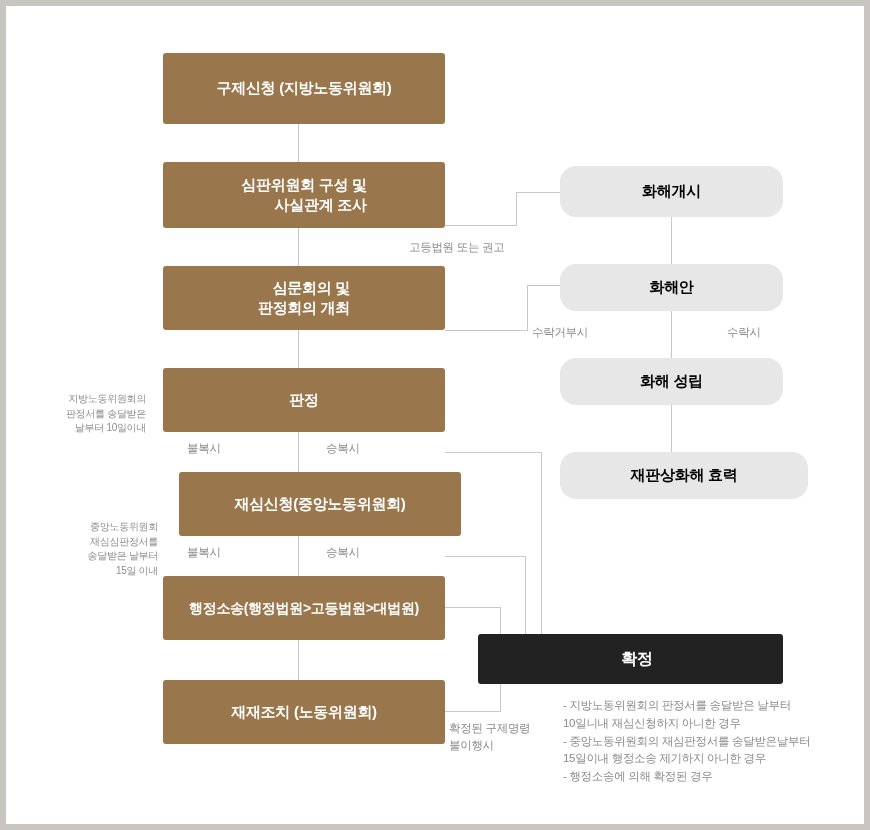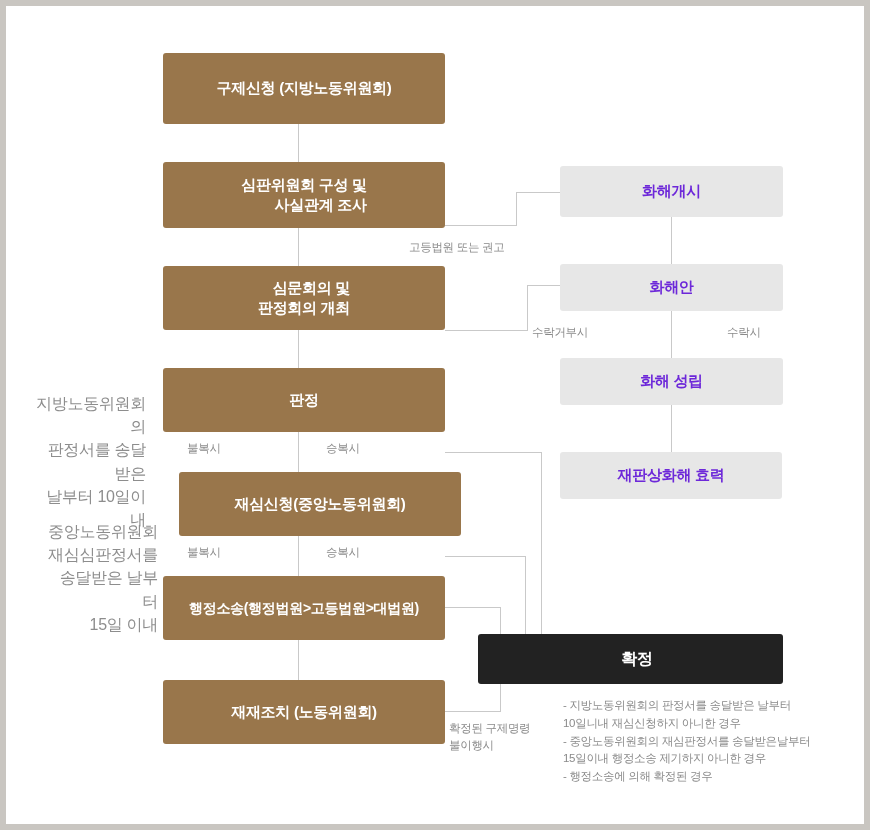--- a/index.html
+++ b/index.html
@@ -33,41 +33,42 @@
     letter-spacing:-0.3px;
     white-space:pre-line;
   }
   .box.brown {
     background:#99764b;
     color:#ffffff;
     font-size:15px;
   }
   .box.gray {
     background:#e7e7e7;
-    color:#6d28d9;
+    color:#000000;
     font-size:15px;
+    border-radius:16px;
   }
   .box.dark {
     background:#222222;
     color:#ffffff;
     font-size:16px;
   }
 
   
   .lbl {
     position:absolute;
     color:#8a8a8a;
     font-size:11.5px;
     line-height:1.5;
     letter-spacing:-0.3px;
     white-space:pre-line;
   }
   .lbl.side {
     color:#8d8d8d;
-    font-size:16px;
+    font-size:10px;
     line-height:1.45;
     text-align:right;
   }
   .notes {
     position:absolute;
     color:#8a8a8a;
     font-size:11.5px;
     line-height:1.55;
     letter-spacing:-0.3px;
     white-space:pre-line;
@@ -124,21 +125,21 @@
   <div class="box brown" style="left:157px; top:570px; width:282px; height:64px; font-size:14px;">행정소송(행정법원&gt;고등법원&gt;대법원)</div>
 
   <div class="box brown" style="left:157px; top:674px; width:282px; height:64px;">재재조치 (노동위원회)</div>
 
   <div class="box gray" style="left:554px; top:160px; width:223px; height:51px;">화해개시</div>
 
   <div class="box gray" style="left:554px; top:258px; width:223px; height:47px;">화해안</div>
 
   <div class="box gray" style="left:554px; top:352px; width:223px; height:47px;">화해 성립</div>
 
-  <div class="box gray" style="left:554px; top:446px; width:222px; height:47px;">재판상화해 효력</div>
+  <div class="box gray" style="left:554px; top:446px; width:248px; height:47px;">재판상화해 효력</div>
 
   <div class="box dark" style="left:472px; top:628px; width:305px; height:50px;padding-left:13px;">확정</div>
 
   <div class="lbl" style="left:403px; top:233px;">고등법원 또는 권고</div>
 
   <div class="lbl" style="left:526px; top:318px;">수락거부시</div>
 
   <div class="lbl" style="left:721px; top:318px;">수락시</div>
 
   <div class="lbl" style="left:181px; top:434px;">불복시</div>

